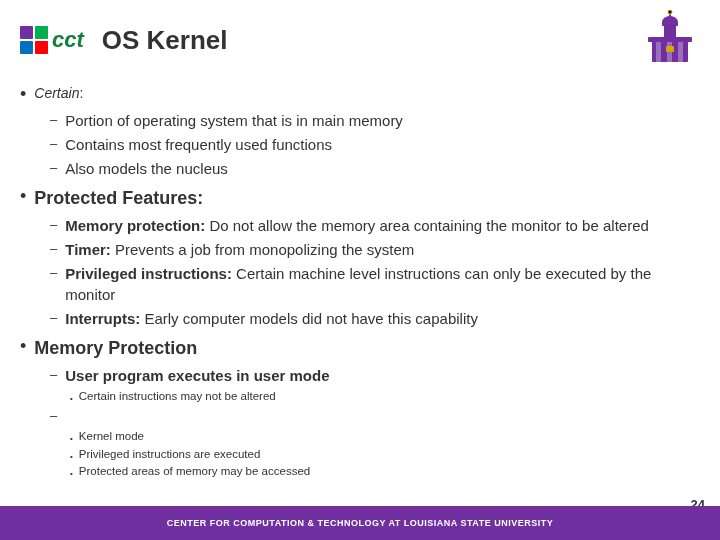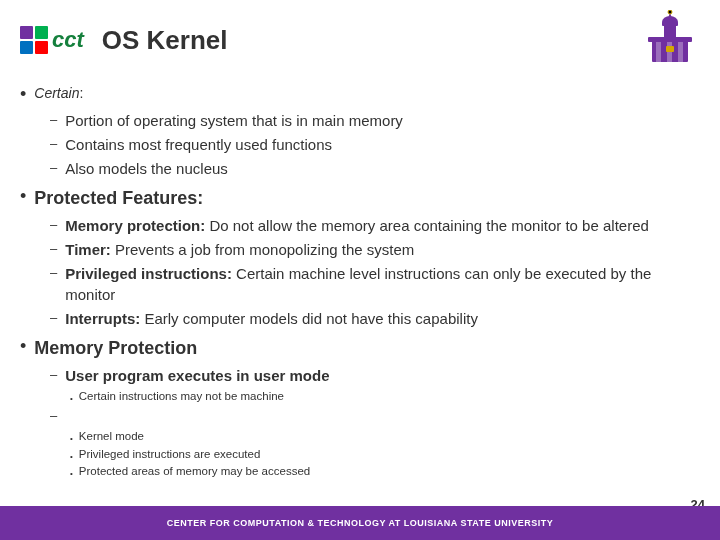--- a/index.html
+++ b/index.html
@@ -262,21 +262,21 @@
     </div>
     <div class="sub-items">
 
       <div class="dash-item">
         <span class="dash">–</span>
         <span class="dash-text"><span class="bold">User program executes in user mode</span></span>
       </div>
       <div class="sub-sub-items">
         <div class="sub-sub-item">
           <span class="sub-bullet">•</span>
-          <span class="sub-text">Certain instructions may not be machine</span>
+          <span class="sub-text">Certain instructions may not be altered</span>
         </div>
       </div>
 
       <div class="dash-item">
         <span class="dash">–</span>
       </div>
       <div class="sub-sub-items">
         <div class="sub-sub-item">
           <span class="sub-bullet">•</span>
           <span class="sub-text">Kernel mode</span>

